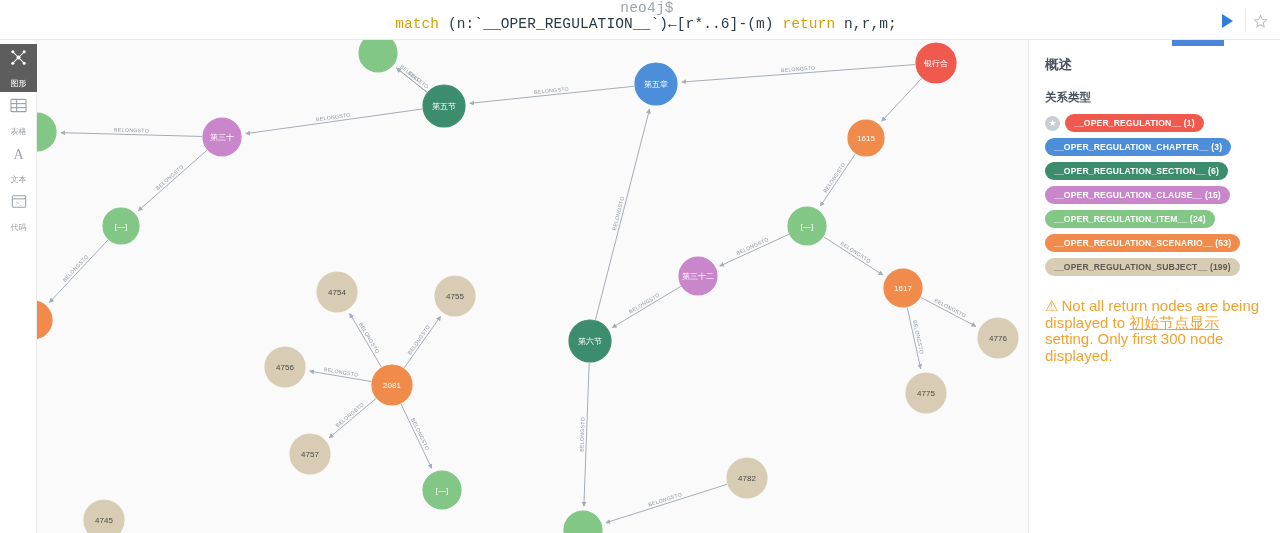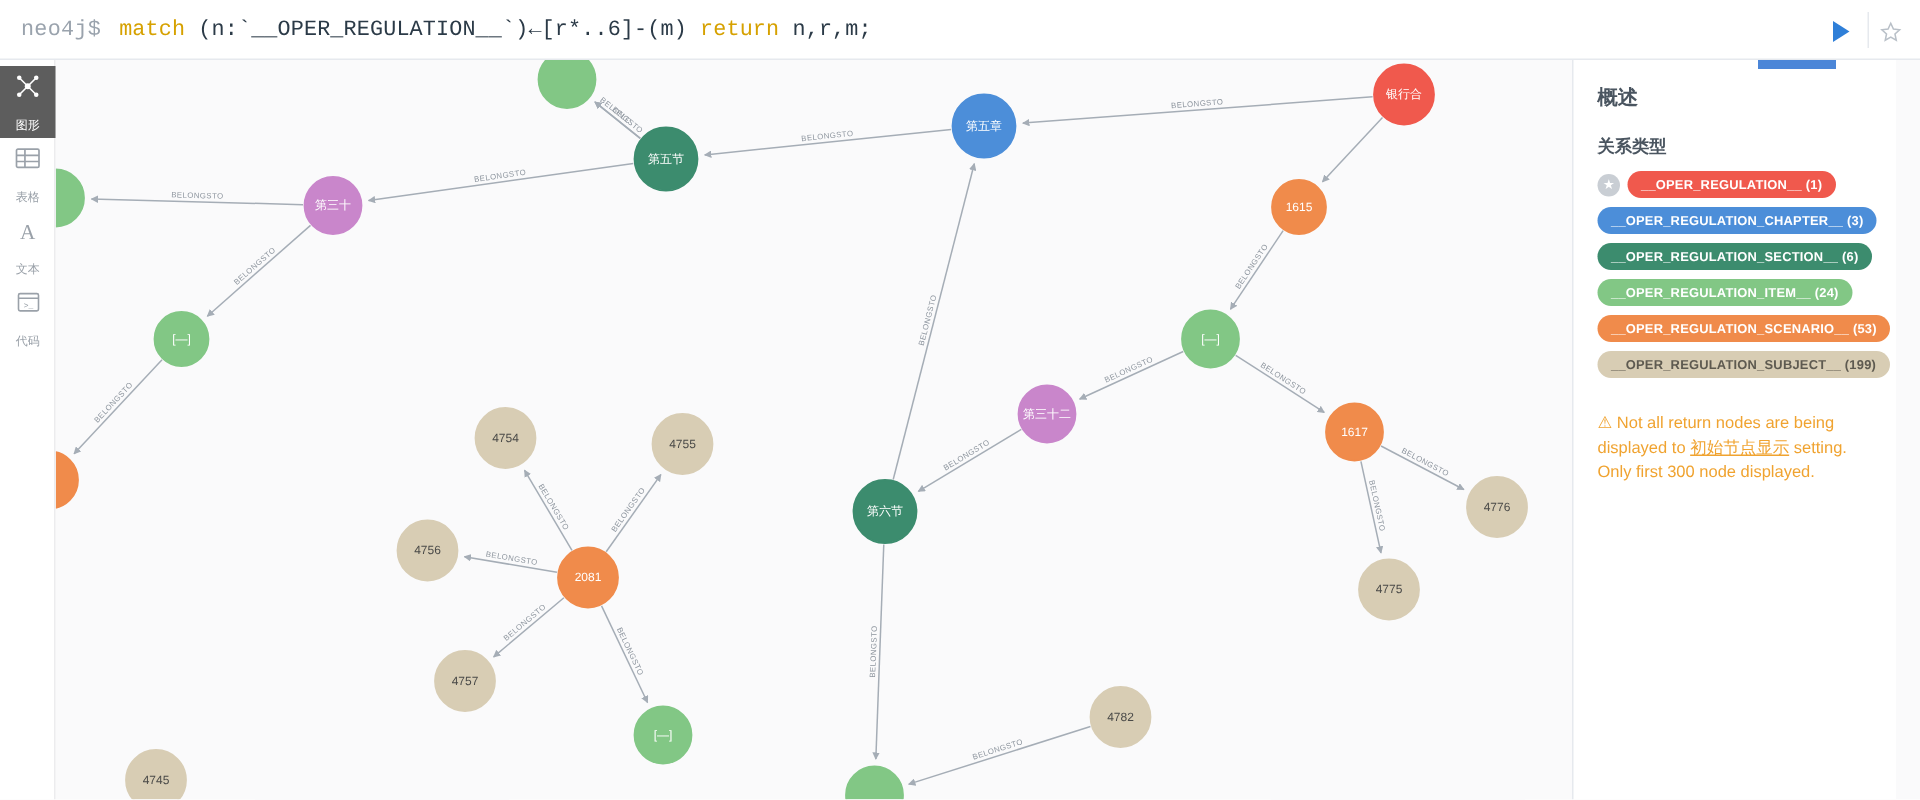--- a/index.html
+++ b/index.html
@@ -12,20 +12,21 @@
   #app { position: relative; width: 1280px; height: 533px; background: #fafafb; }
 
   
   .query-bar {
     position: absolute; top: 0; left: 0;
     width: 1280px; height: 40px;
     background: #fff;
     border-bottom: 1px solid #e6e9ee;
     display: flex; align-items: center;
     z-index: 30;
+    flex-direction: column;
   }
   .prompt {
     color: #9aa3ad;
     font-family: "Liberation Mono", monospace;
     font-size: 14.5px;
     padding-left: 14px;
     letter-spacing: .2px;
     white-space: pre;
   }
   .query-text {
@@ -106,22 +107,22 @@
   .rel-line { stroke: #a5adb6; stroke-width: 1px; fill: none; }
   .rel-text {
     font-family: "Liberation Sans", sans-serif;
     font-size: 5.2px;
     fill: #8d959e;
     letter-spacing: .3px;
   }
 
   
   .panel {
-    position: absolute; right: 16px; top: 40px;
-    width: 216px; height: 493px;
+    position: absolute; right: 0; top: 40px;
+    width: 252px; height: 493px;
     background: #fff;
     border-left: 1px solid #e6e9ee;
     padding: 16px 14px 0 16px;
     z-index: 20;
   }
   .panel-title {
     font-size: 13.5px; color: #4a5560; font-weight: 600;
     margin-bottom: 16px;
   }
   .panel-sub {
@@ -151,21 +152,21 @@
   .rel-chips { display: flex; gap: 7px; margin-top: 9px; }
   .rel-chip {
     background: #8d98a5; color: #fff;
     border-radius: 3px; padding: 4px 8px;
     font-size: 9px; font-weight: 700; cursor: pointer;
     letter-spacing: .2px;
   }
   .warn {
     margin-top: 22px;
     color: #f0a330;
-    font-size: 11px;
+    font-size: 15px;
     line-height: 16.5px;
   }
   .warn .ico { margin-right: 3px; }
   .warn u { text-decoration: underline; }
 </style>
 </head>
 <body>
 
 <div id="app">
 
@@ -401,20 +402,23 @@
           <span class="chip-star">★</span>
           <span class="chip" style="background: rgb(240, 89, 77);">__OPER_REGULATION__  (1)</span>
         </div>
         <div class="chip-row">
           <span class="chip" style="background: rgb(76, 142, 217);">__OPER_REGULATION_CHAPTER__  (3)</span>
         </div>
         <div class="chip-row">
           <span class="chip" style="background: rgb(60, 140, 110);">__OPER_REGULATION_SECTION__  (6)</span>
         </div>
         <div class="chip-row">
+          <span class="chip" style="background: rgb(201, 134, 203);">__OPER_REGULATION_CLAUSE__  (15)</span>
+        </div>
+        <div class="chip-row">
           <span class="chip" style="background: rgb(130, 199, 133);">__OPER_REGULATION_ITEM__  (24)</span>
         </div>
         <div class="chip-row">
           <span class="chip" style="background: rgb(240, 139, 75);">__OPER_REGULATION_SCENARIO__  (53)</span>
         </div>
         <div class="chip-row">
           <span class="chip dark-txt" style="background: rgb(216, 205, 180);">__OPER_REGULATION_SUBJECT__  (199)</span>
         </div>
       </div>
 

